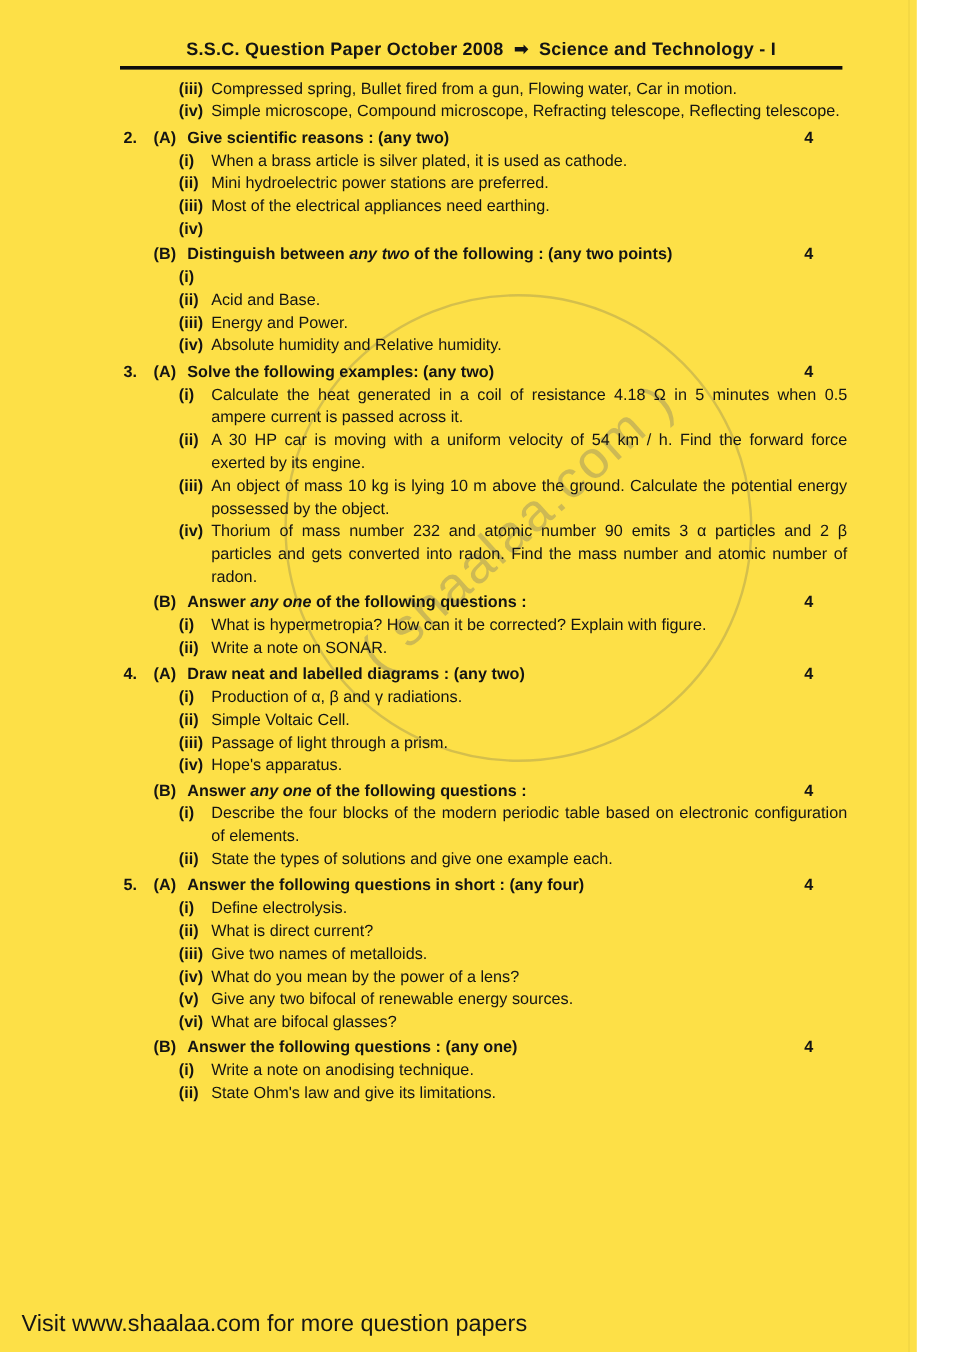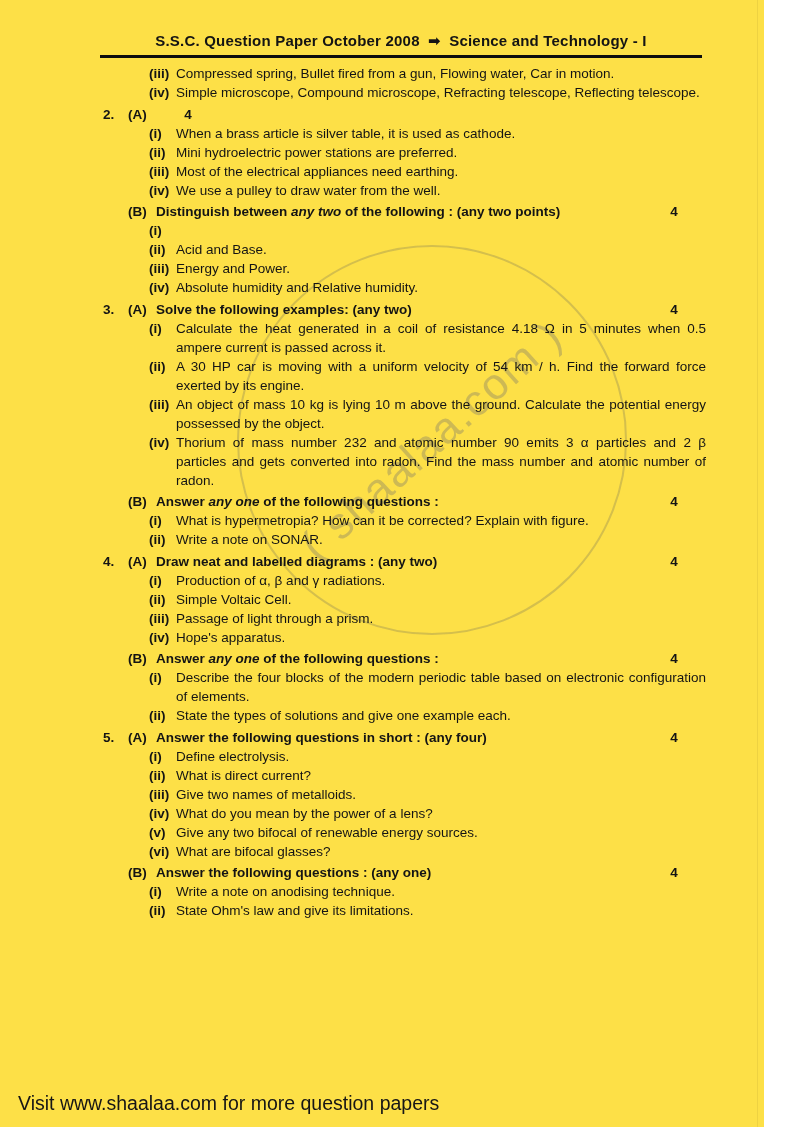--- a/index.html
+++ b/index.html
@@ -80,41 +80,41 @@
   <div class="row item-row">
     <span class="i-num">(iv)</span>
     <span class="i-text">Simple microscope, Compound microscope, Refracting telescope, Reflecting telescope.</span>
   </div>
 </div>
 
     <section class="question">
       <div class="row part-row">
         <span class="c-qno">2.</span>
         <span class="c-plabel">(A)</span>
-        <span class="c-marks">4</span>
-      </div>
-      <div class="items">
-  <div class="row item-row">
-    <span class="i-num">(i)</span>
-    <span class="i-text">When a brass article is silver table, it is used as cathode.</span>
+        <span class="c-title"><span>Give scientific reasons : (any two)</span><i></i><span></span></span>
+        <span class="c-marks">4</span>
+      </div>
+      <div class="items">
+  <div class="row item-row">
+    <span class="i-num">(i)</span>
+    <span class="i-text">When a brass article is silver plated, it is used as cathode.</span>
   </div>
 
   <div class="row item-row">
     <span class="i-num">(ii)</span>
     <span class="i-text">Mini hydroelectric power stations are preferred.</span>
   </div>
 
   <div class="row item-row">
     <span class="i-num">(iii)</span>
     <span class="i-text">Most of the electrical appliances need earthing.</span>
   </div>
 
   <div class="row item-row">
     <span class="i-num">(iv)</span>
-    <span class="i-text">We use a pulley to draw water from the well.</span>
   </div>
 </div>
 
       <div class="row part-row">
         <span class="c-qno"></span>
         <span class="c-plabel">(B)</span>
         <span class="c-title"><span>Distinguish between </span><i>any two</i><span> of the following : (any two points)</span></span>
         <span class="c-marks">4</span>
       </div>
       <div class="items">

